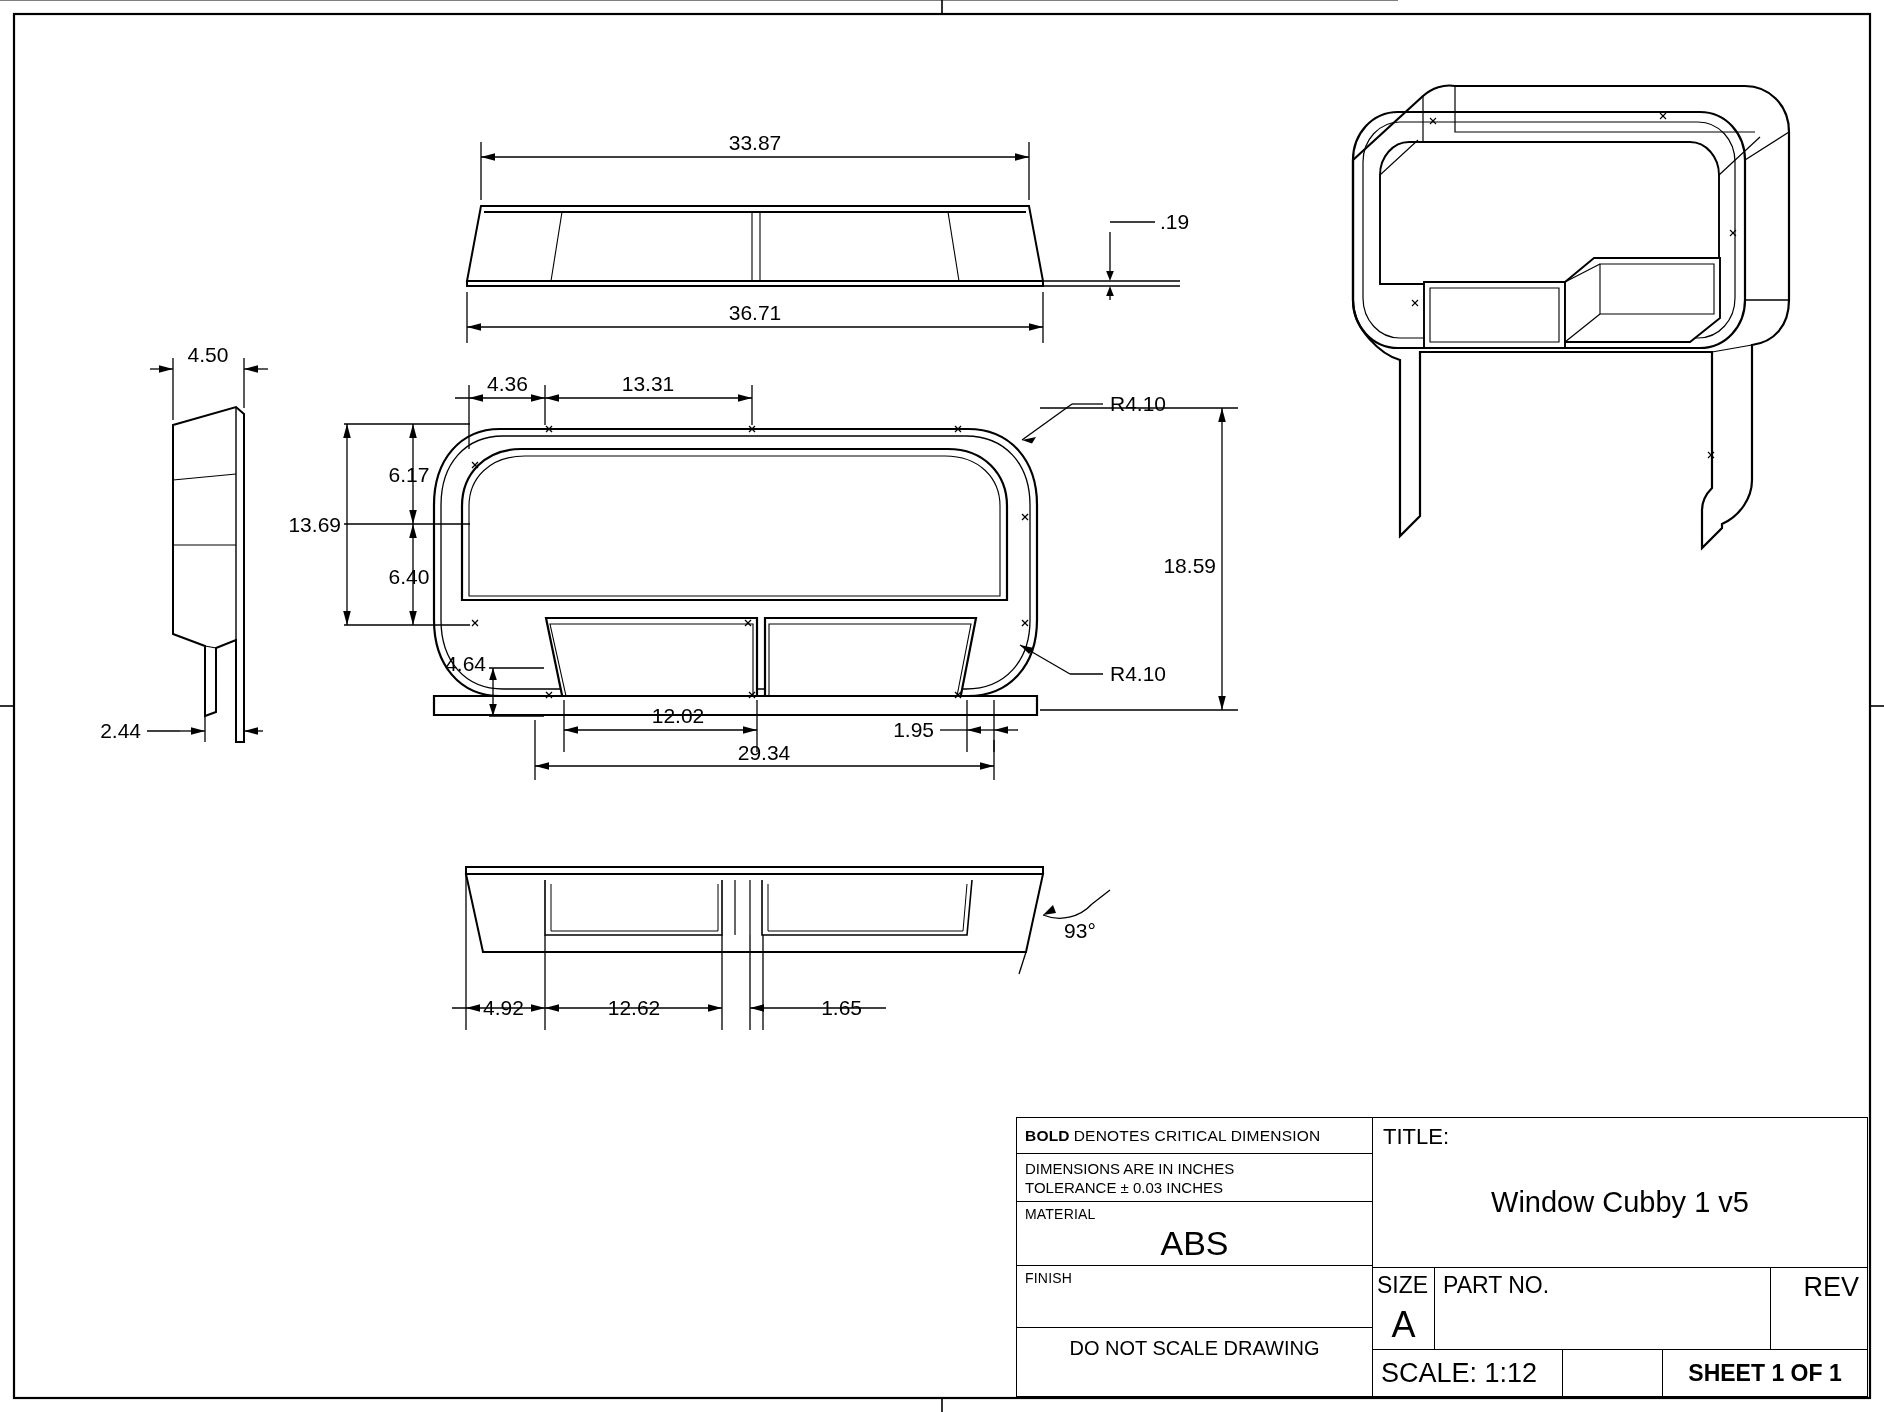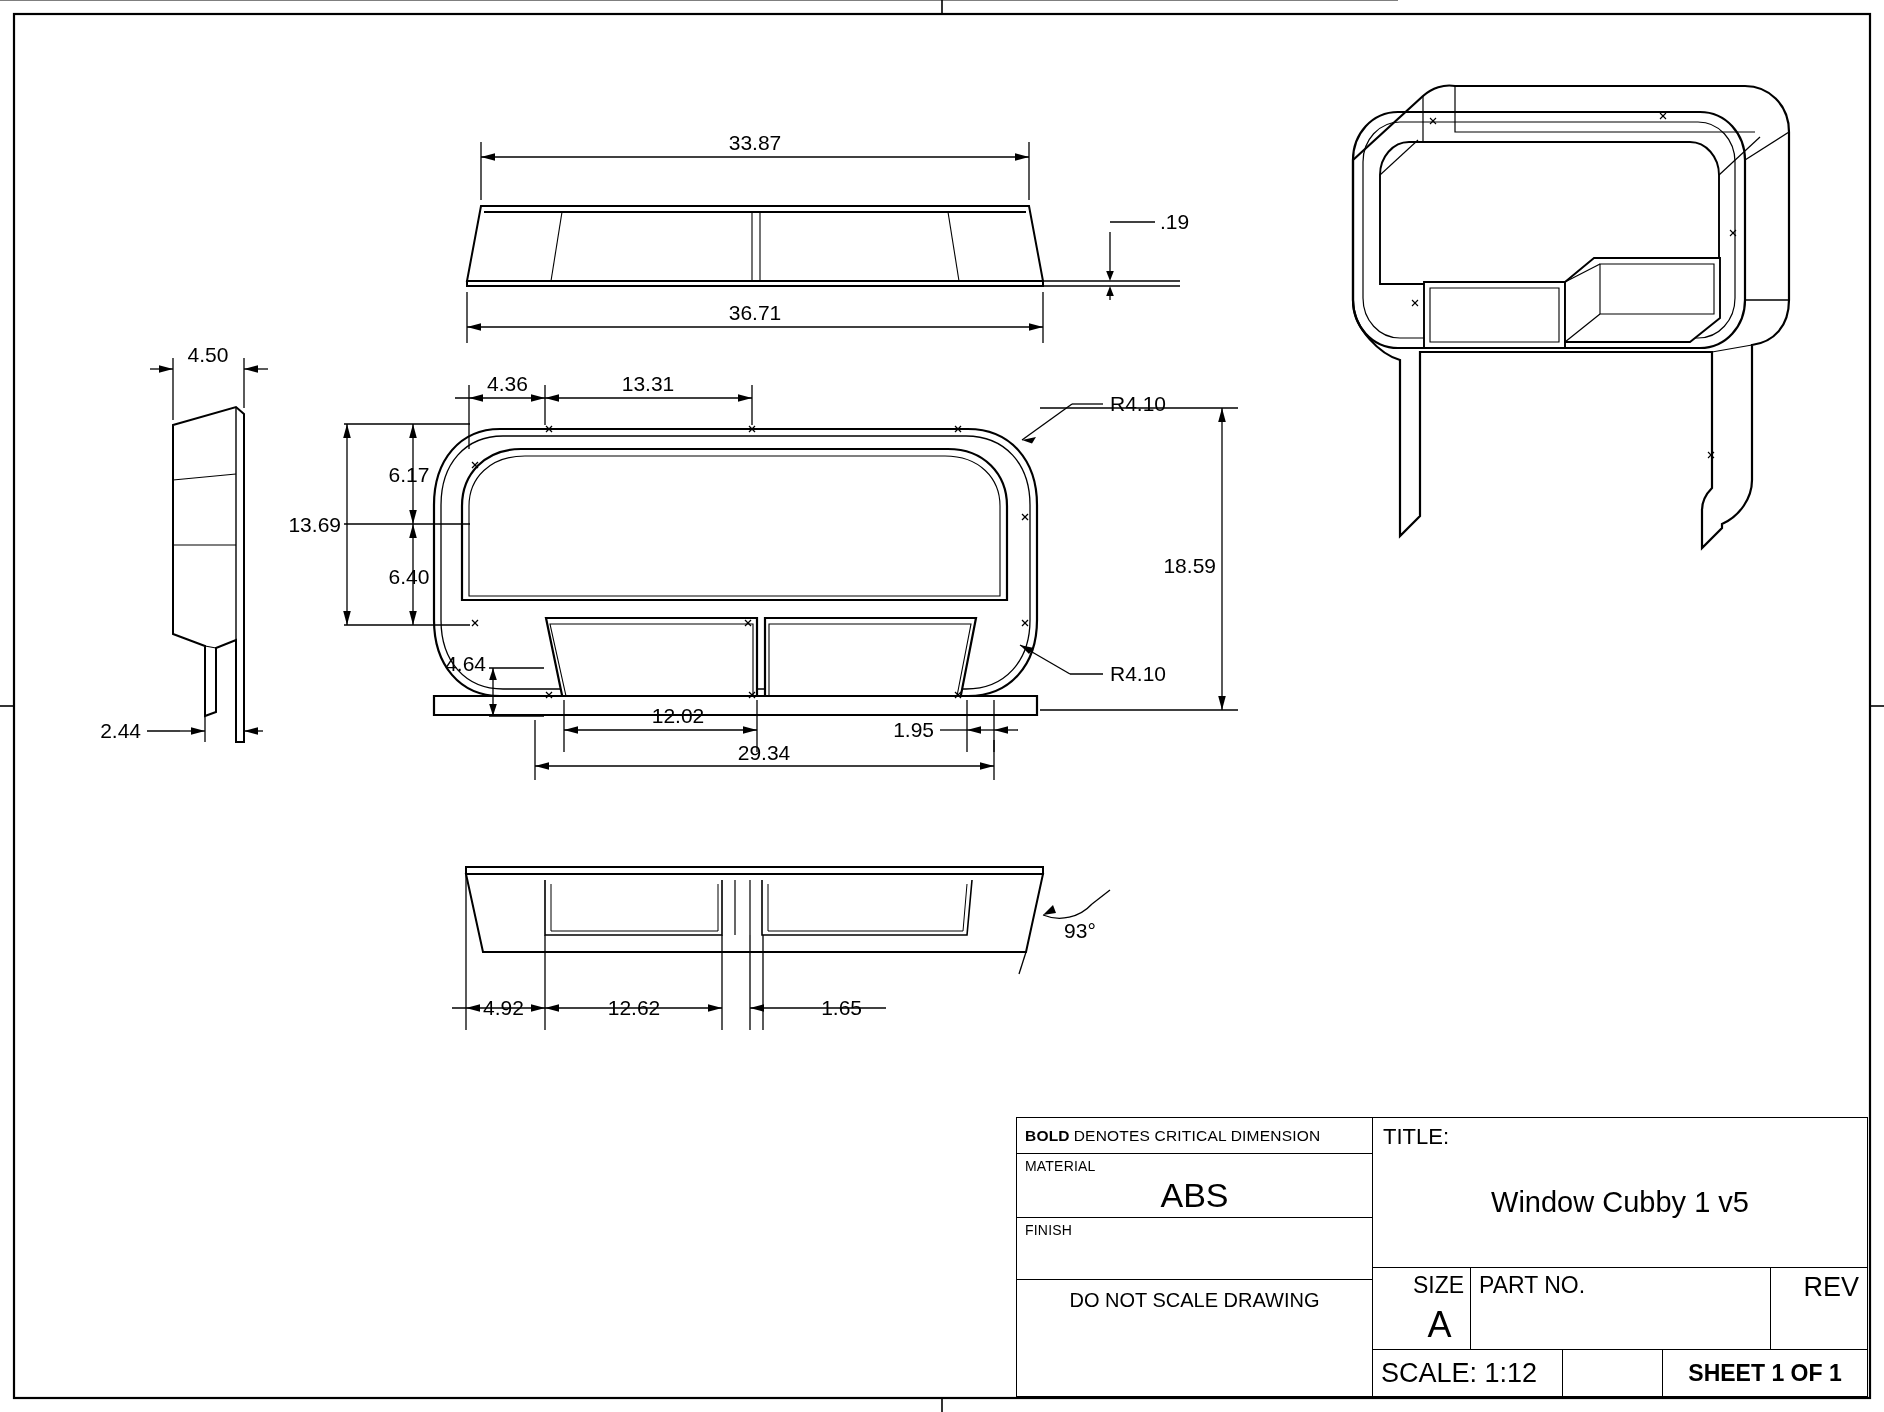--- a/index.html
+++ b/index.html
@@ -119,21 +119,20 @@
     height: 82px;
     display: flex;
     box-sizing: border-box;
     border-bottom: 1.5px solid #000;
   }
   .tb-size {
     width: 62px;
     box-sizing: border-box;
     border-right: 1.5px solid #000;
     position: relative;
-    margin-left: 36px;
   }
   .tb-size-lbl {
     position: absolute; left: 4px; top: 4px; font-size: 23px;
   }
   .tb-size-val {
     position: absolute; left: 0; right: 0; top: 36px;
     text-align: center; font-size: 36px;
   }
   .tb-partno {
     flex: 1;
@@ -543,20 +542,24 @@
     </g>
 
   </svg>
 
   <div id="titleblock">
     <div id="tb-left">
       <div class="tb-cell tb-crit">
         <b>BOLD</b>
         <span>DENOTES CRITICAL DIMENSION</span>
       </div>
+      <div class="tb-cell tb-dims">
+        <div>DIMENSIONS ARE IN INCHES</div>
+        <div>TOLERANCE ± 0.03 INCHES</div>
+      </div>
       <div class="tb-cell tb-material">
         <div class="tb-lbl">MATERIAL</div>
         <div class="tb-material-val">ABS</div>
       </div>
       <div class="tb-cell tb-finish">
         <div class="tb-lbl">FINISH</div>
         <div class="tb-material-val"></div>
       </div>
       <div class="tb-cell tb-donotscale">DO NOT SCALE DRAWING</div>
     </div>

